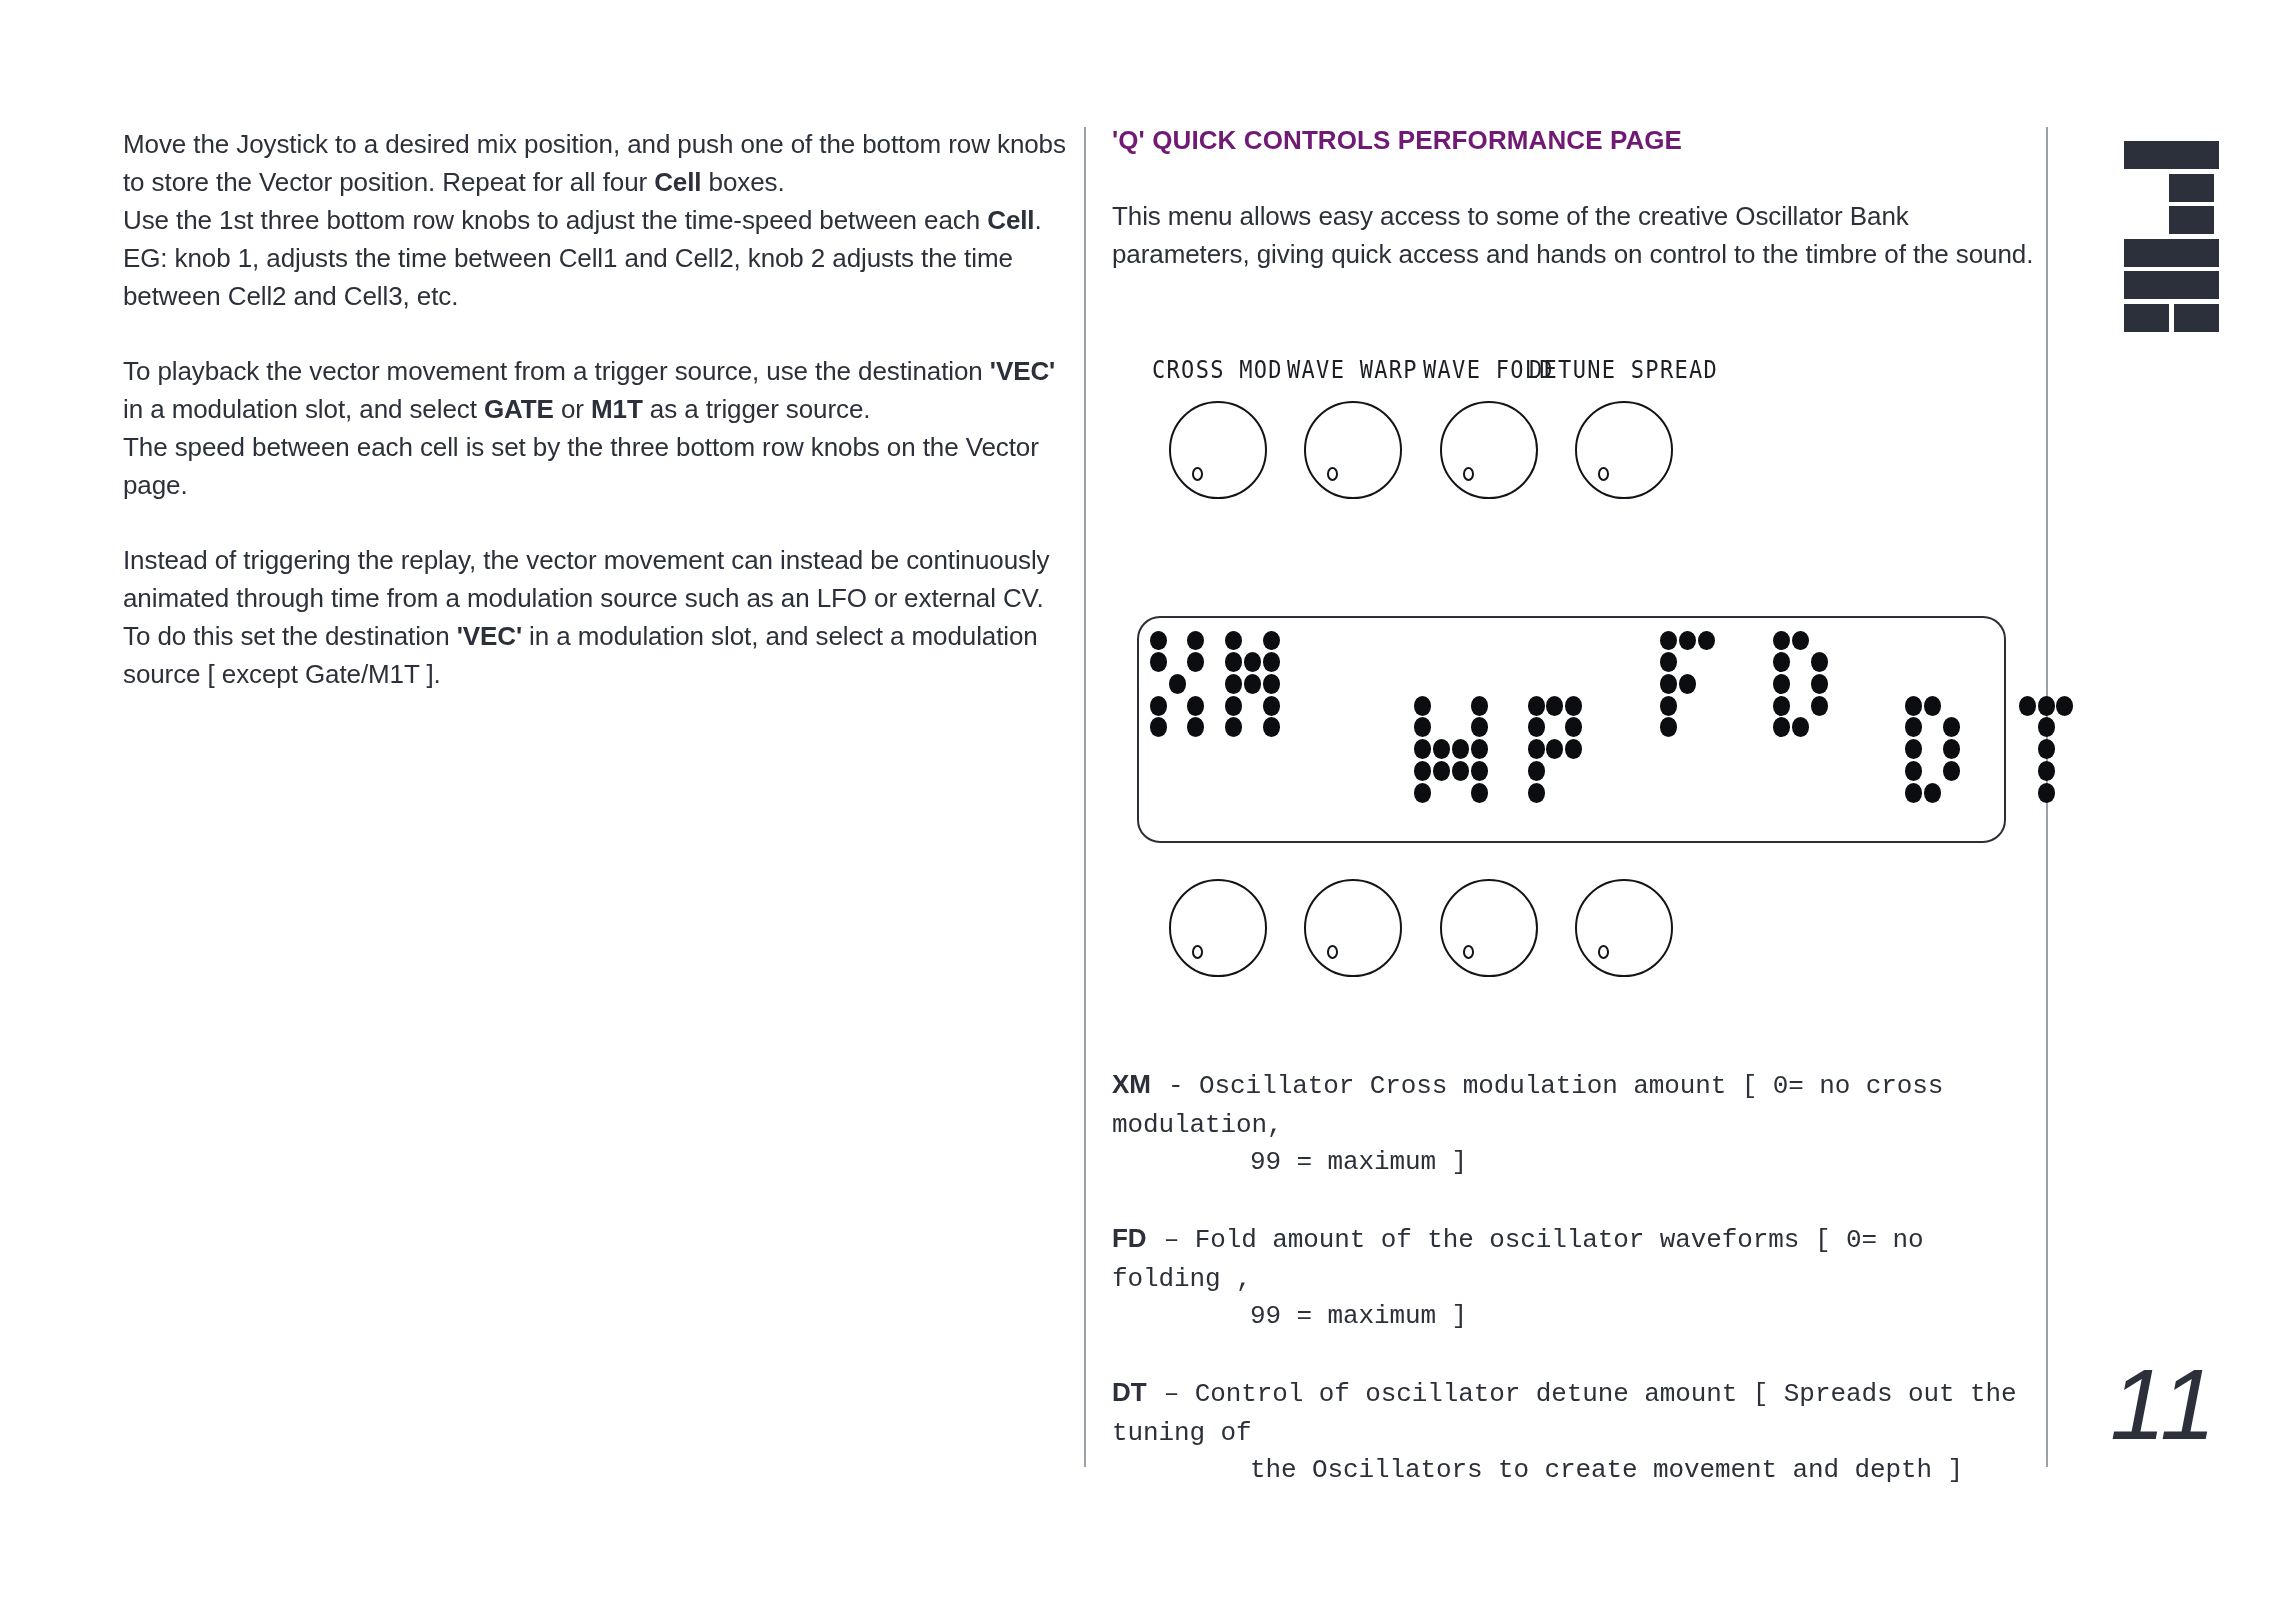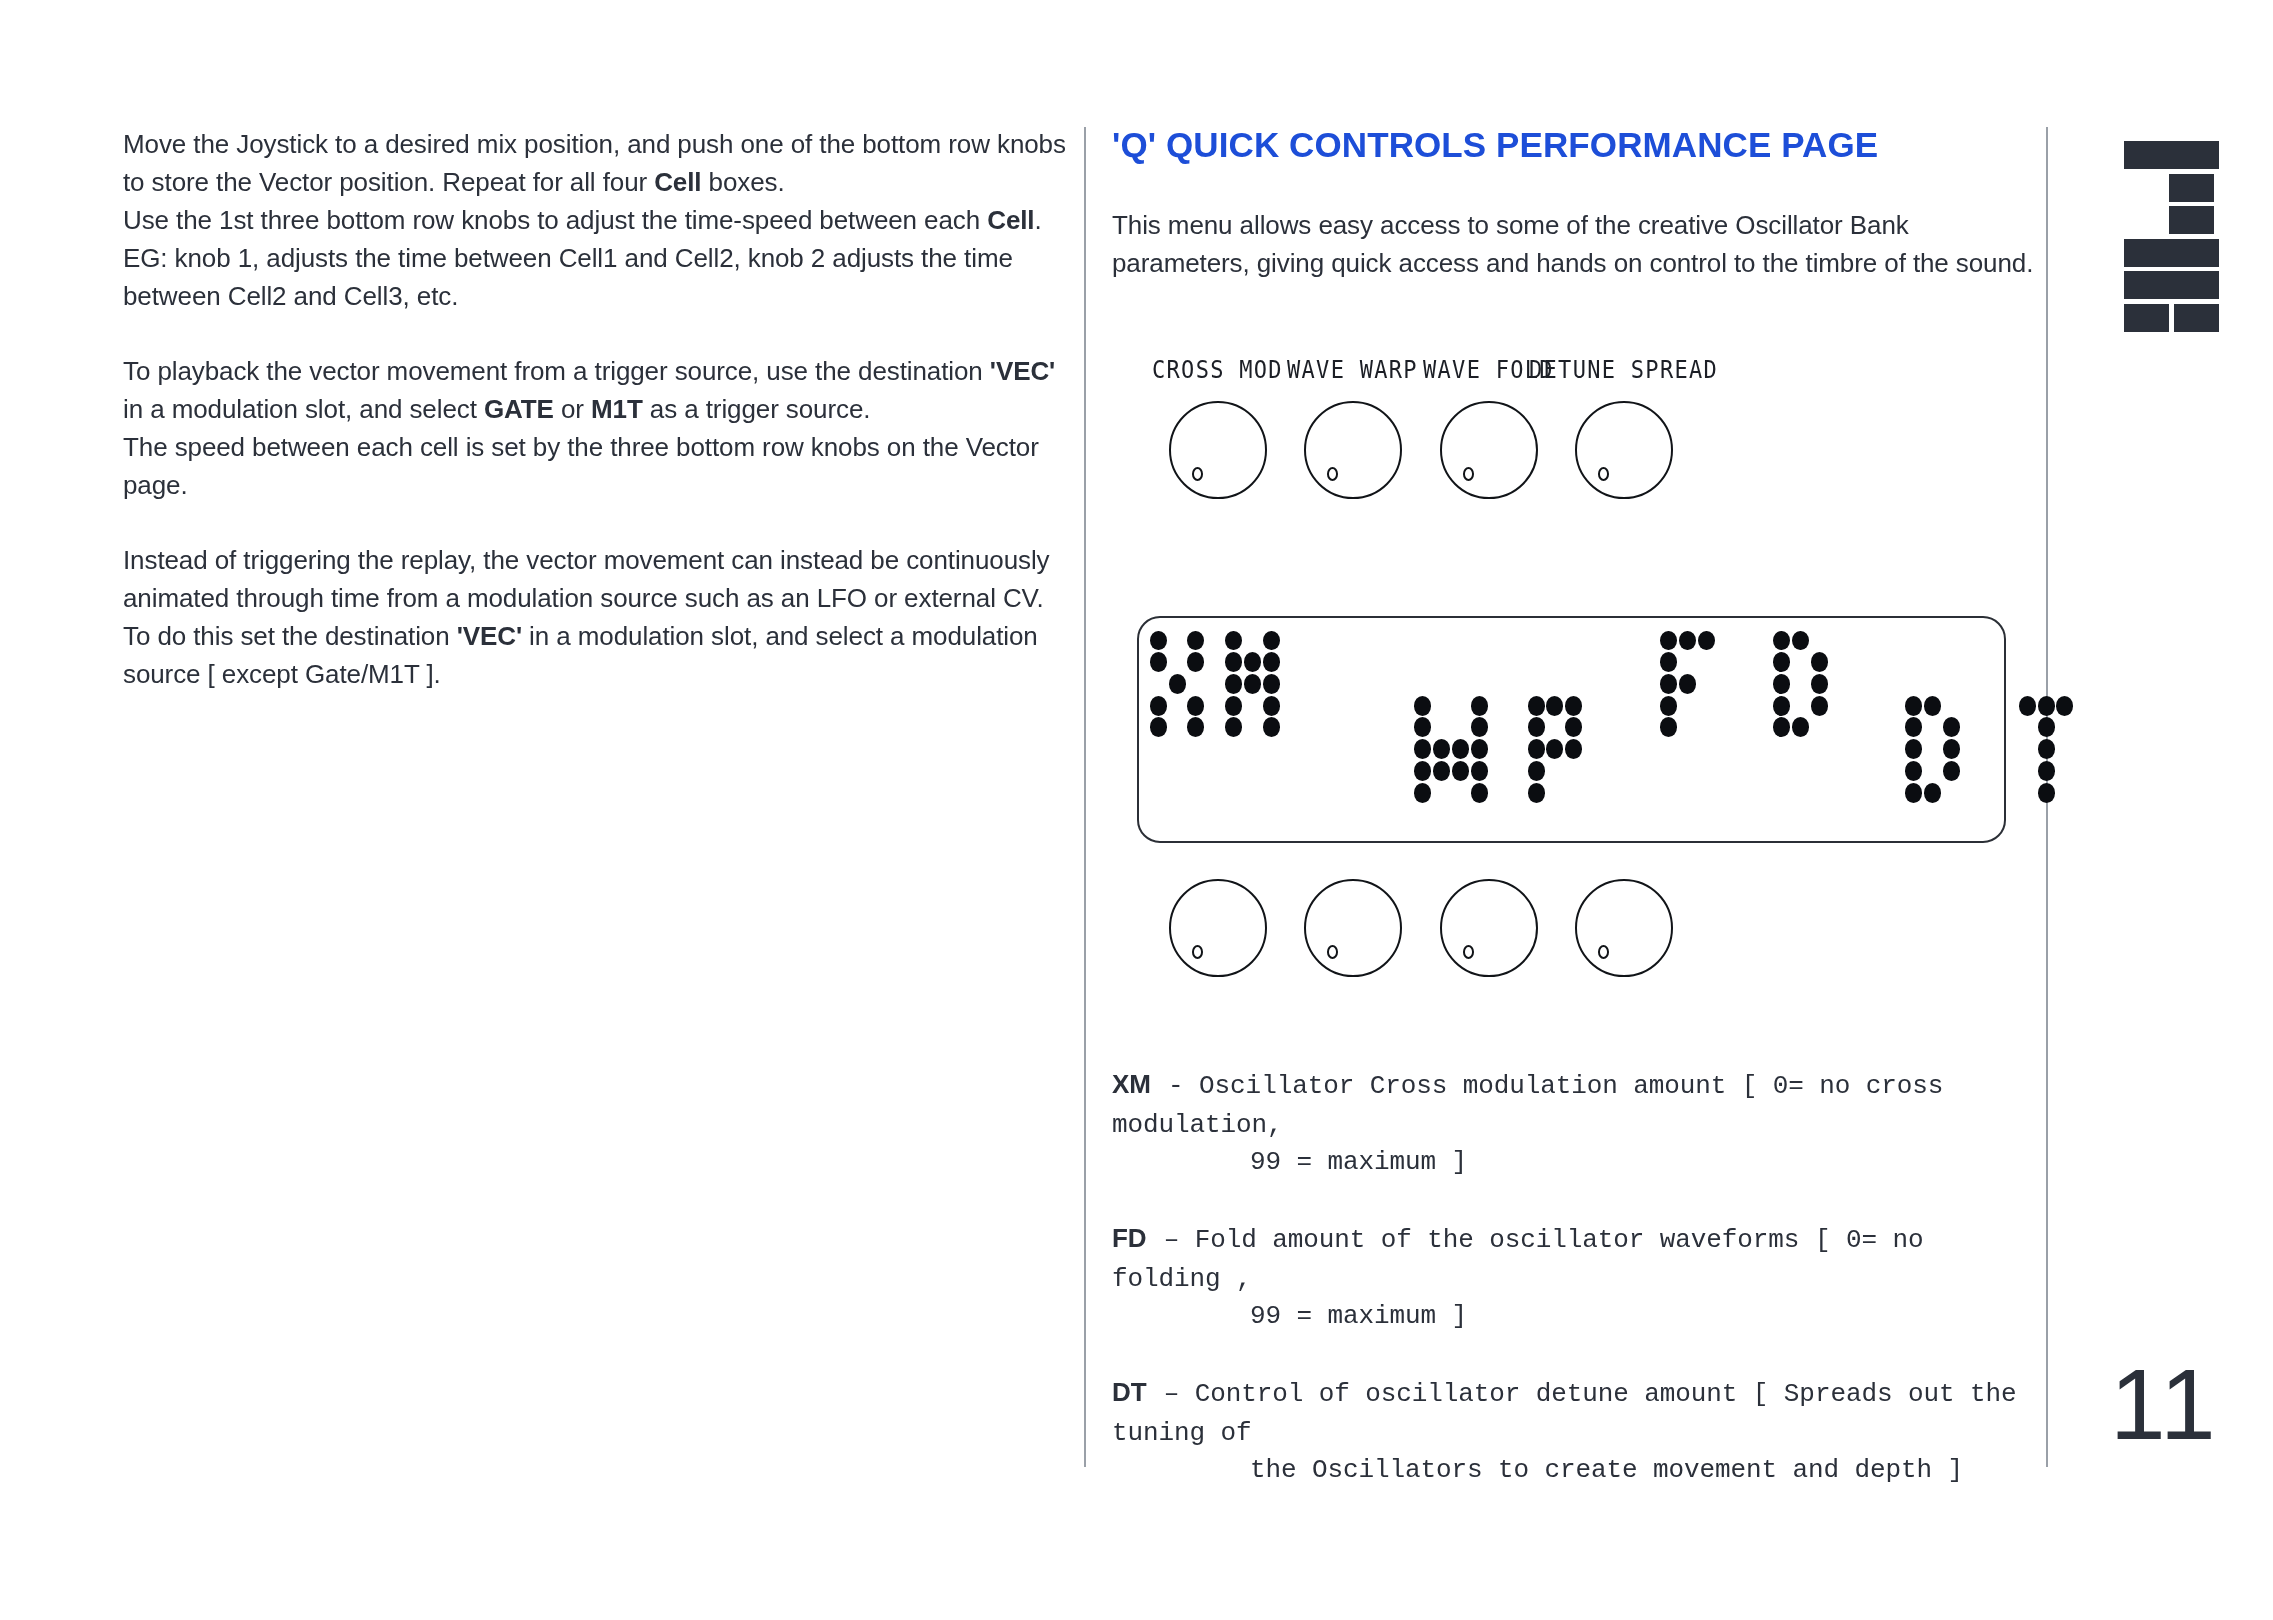--- a/index.html
+++ b/index.html
@@ -44,25 +44,25 @@
     line-height: 38px;
     letter-spacing: -0.1px;
     color: #2b303a;
     margin: 0 0 37px 0;
     font-weight: 400;
   }
   .para:last-child { margin-bottom: 0; }
   .para b { font-weight: 700; margin-top: 48px; }
 
   .heading {
-    font-size: 35px;
+    font-size: 26px;
     font-weight: 700;
     letter-spacing: 0.1px;
     margin: 0 0 41px 0;
-    color: #1d4ed8;
+    color: #701a75;
   }
 
   
   .device {
     position: absolute;
     left: 1112px;
     top: 356px;
     width: 927px;
     height: 642px;
   }
@@ -164,20 +164,21 @@
   
   .page-number {
     position: absolute;
     left: 2110px;
     top: 1354px;
     font-size: 100px;
     font-weight: 400;
     color: #2b303a;
     letter-spacing: 1.8px;
     line-height: 1;
+    font-style: italic;
   }
 </style>
 </head>
 <body>
 
 <div class="col-left">
   <div id="left-paras">
       <p class="para"><span>Move the Joystick to a desired mix position, and push one of the bottom row knobs to store the Vector position. Repeat for all four </span><b>Cell</b><span> boxes.</span><br><span>Use the 1st three bottom row knobs to adjust the time-speed between each </span><b>Cell</b><span>.</span><br><span>EG: knob 1, adjusts the time between Cell1 and Cell2, knob 2 adjusts the time between Cell2 and Cell3, etc.</span></p>
       <p class="para"><span>To playback the vector movement from a trigger source, use the destination </span><b>'VEC'</b><span> in a modulation slot, and select </span><b>GATE</b><span> or </span><b>M1T</b><span> as a trigger source.</span><br><span>The speed between each cell  is set by the three bottom row knobs on the Vector page.</span></p>
       <p class="para"><span>Instead of triggering the replay, the vector movement can instead be continuously animated through time from a modulation source such as an LFO or external CV.</span><br><span>To do this set the destination </span><b>'VEC'</b><span> in a modulation slot, and select a modulation source [ except Gate/M1T ].</span></p>

